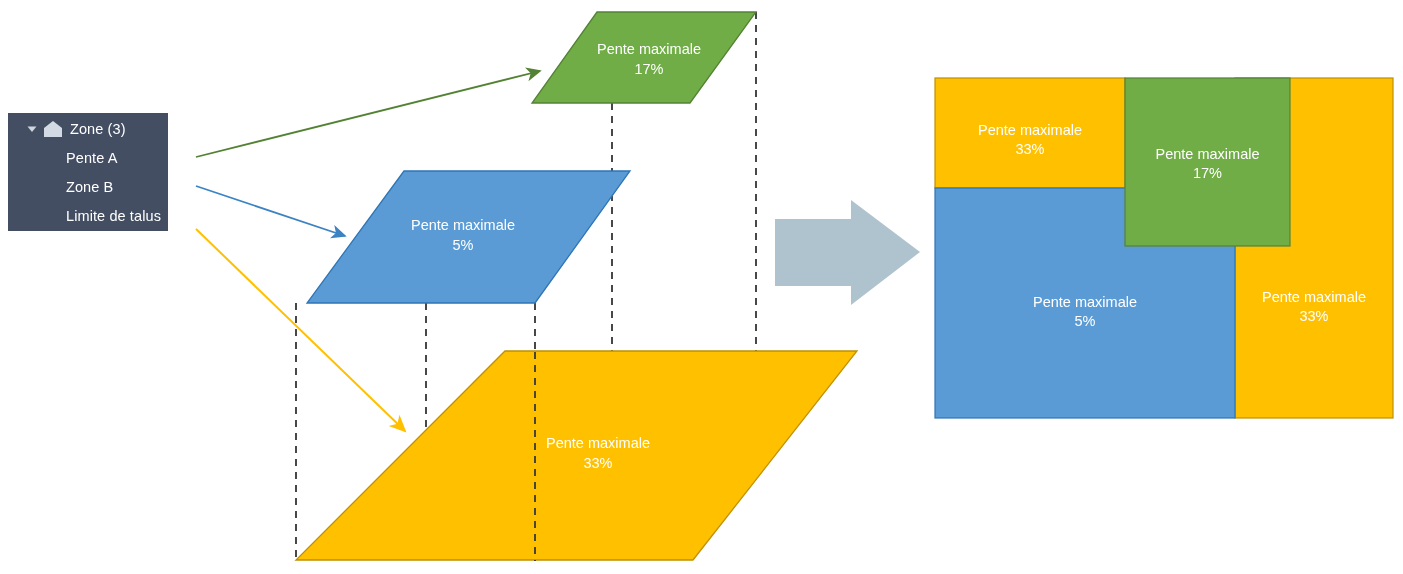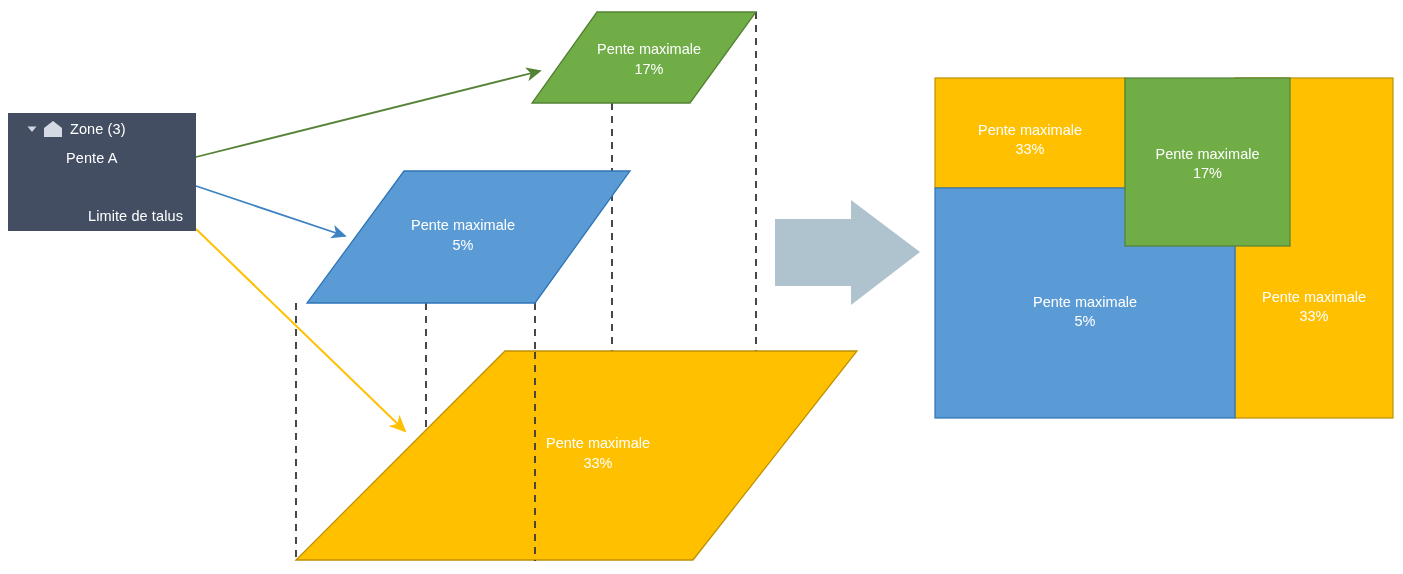--- a/index.html
+++ b/index.html
@@ -5,35 +5,35 @@
   html,body{margin:0;padding:0;background:#ffffff;}
   body{
     width:1403px;height:574px;position:relative;overflow:hidden;
     font-family:"Liberation Sans", sans-serif;
   }
   #stage{position:absolute;inset:0;width:1403px;height:574px;}
   svg#scene{position:absolute;left:0;top:0;width:1403px;height:574px;}
 
   
   .tree-panel{
-    position:absolute;left:8px;top:113px;width:188px;height:118px;
+    position:absolute;left:8px;top:113px;width:160px;height:118px;
     background:#434E63;box-sizing:border-box;
     z-index:5;
     padding-left:24px;
   }
   .tree-row{
     position:absolute;left:0;width:100%;height:28px;
     display:flex;align-items:center;
     color:#FFFFFF;font-size:14.5px;letter-spacing:.1px;
     white-space:nowrap;
   }
   .tree-row.r0{top:2px;}
   .tree-row.r1{top:31px;}
   .tree-row.r2{top:60px;}
-  .tree-row.r3{top:89px;margin-left:22px;}
+  .tree-row.r3{top:89px;}
   .twisty{
     width:10px;height:10px;margin-left:19px;margin-right:6px;
     display:block;flex:0 0 auto;
   }
   .home-ico{width:20px;height:18px;margin-right:7px;flex:0 0 auto;display:block;}
   .tree-indent{width:58px;flex:0 0 auto;}
   .tree-label{display:block;}
 
   
   .blk-lab{
@@ -117,20 +117,24 @@
         <polygon points="10,1 19,8 19,17 1,17 1,8" fill="#D4DAE3"></polygon>
       </svg>
       <span class="tree-label">Zone (3)</span>
     </div>
 
     <div class="tree-row r1">
       <span class="tree-indent"></span>
       <span class="tree-label">Pente A</span>
     </div>
 
+    <div class="tree-row r2">
+      <span class="tree-indent"></span>
+      <span class="tree-label">Zone B</span>
+    </div>
 
     <div class="tree-row r3">
       <span class="tree-indent"></span>
       <span class="tree-label">Limite de talus</span>
     </div>
   </div>
 
   <div class="iso-lab" style="left:554px;top:40px;width:190px;">
     <span>Pente maximale</span>
     <span class="pct">17%</span>

